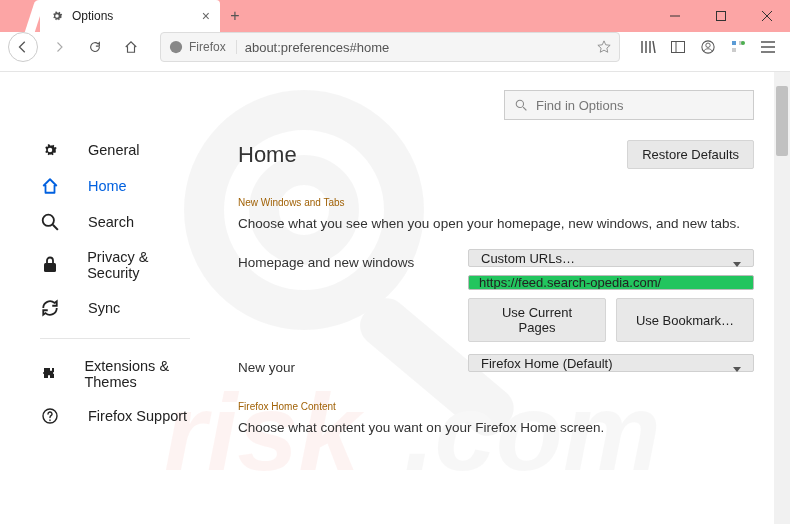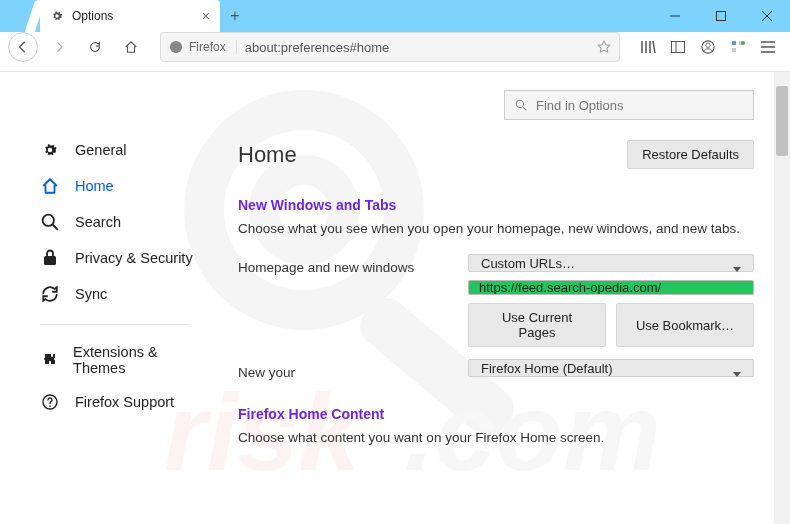--- a/index.html
+++ b/index.html
@@ -3,21 +3,21 @@
 <meta charset="utf-8">
 <style>
 * { margin: 0; padding: 0; box-sizing: border-box; font-family: "Segoe UI", Arial, sans-serif; }
 body { width: 790px; height: 524px; background: #fff; overflow: hidden; position: relative; }
 
 
 .watermark { position: absolute; top: 0; left: 4px; width: 100%; height: 100%; pointer-events: none; z-index: 0; display: flex; align-items: center; justify-content: center; }
 .watermark svg { opacity: 0.06; }
 
 
-.titlebar { height: 32px; background: #7dd3fc; display: flex; align-items: stretch; position: relative; z-index: 2; }
+.titlebar { height: 32px; background: #fca5a5; display: flex; align-items: stretch; position: relative; z-index: 2; }
 .tab { background: #fff; display: flex; align-items: center; padding: 0 10px; gap: 8px; border-top-right-radius: 4px; min-width: 180px; position: relative; margin-left: 40px; }
 .tab::before { content: ""; position: absolute; left: -10px; bottom: 0; width: 10px; height: 32px; background: #fff; transform: skewX(-18deg); border-top-left-radius: 4px; }
 .tab .favicon { width: 14px; height: 14px; }
 .tab .tabtitle { font-size: 12px; color: #222; }
 .tab .close { margin-left: auto; font-size: 14px; color: #666; }
 .newtab { width: 30px; display: flex; align-items: center; justify-content: center; color: #555; font-size: 16px; }
 .winctrl { margin-left: auto; display: flex; }
 .winctrl div { width: 46px; display: flex; align-items: center; justify-content: center; color: #333; font-size: 11px; }
 
 
@@ -28,34 +28,34 @@
 .urlbar .brand { display: flex; align-items: center; gap: 6px; padding-right: 10px; border-right: 1px solid #ddd; }
 .urlbar .brandtext { font-size: 12px; color: #666; }
 .urlbar .url { font-size: 13px; color: #555; flex: 1; }
 .urlbar .star { color: #888; }
 .rightbtns { display: flex; gap: 2px; align-items: center; }
 .rightbtns .navbtn { width: 28px; }
 
 
 .content { display: flex; height: calc(524px - 72px); position: relative; z-index: 1; }
 .sidebar { width: 210px; padding: 60px 0 0 30px; }
-.sideitem { display: flex; align-items: center; gap: 15px; padding: 9px 10px; font-size: 14.5px; color: #222; border-radius: 4px; }
+.sideitem { display: flex; align-items: center; gap: 28px; padding: 9px 10px; font-size: 14.5px; color: #222; border-radius: 4px; }
 .sideitem.active { color: #0060df; }
 .sideitem .sicon { width: 20px; display: flex; justify-content: center; }
 .sidedivider { height: 1px; background: #e5e5e5; margin: 12px 20px 10px 10px; }
 
 .main { flex: 1; padding: 18px 36px 0 28px; overflow: hidden; }
 .findrow { display: flex; justify-content: flex-end; margin-bottom: 20px; }
 .findbox { width: 250px; height: 30px; border: 1px solid #ccc; background: #f5f5f5; display: flex; align-items: center; padding: 12px 10px; gap: 8px; font-size: 13px; color: #777; }
 
 .headrow { display: flex; justify-content: space-between; align-items: center; margin-bottom: 28px; }
 .headrow h1 { font-size: 22px; font-weight: 400; color: #333; }
 .btn { background: #e8e8e8; border: 1px solid #d5d5d5; padding: 6px 14px; font-size: 13px; color: #222; border-radius: 2px; }
 
-.section h2 { font-size: 14px; font-weight: 700; color: #6d28d9; margin-bottom: 8px; }
+.section h2 { font-size: 10px; font-weight: 400; color: #a16207; margin-bottom: 8px; }
 .section .desc { font-size: 13.5px; color: #333; margin-bottom: 18px; }
 
 .row { display: flex; align-items: flex-start; margin-bottom: 12px; }
 .row .lbl { width: 230px; font-size: 13.5px; color: #333; padding-top: 6px; }
 .row .ctrls { flex: 1; display: flex; flex-direction: column; gap: 8px; }
 .dropdown { height: 18px; background: #e8e8e8; border: 1px solid #d0d0d0; display: flex; align-items: center; padding: 0 12px; font-size: 13px; color: #222; position: relative; border-radius: 2px; }
 .dropdown::after { content: ""; position: absolute; right: 12px; top: 12px; border-left: 4px solid transparent; border-right: 4px solid transparent; border-top: 5px solid #555; }
 .textinput { height: 15px; border: 1px solid #bbb; background: #22c55e; padding: 0 10px; font-size: 13px; color: #222; border-radius: 2px; }
 .btnrow { display: flex; gap: 10px; }
 .btnrow .btn { flex: 1; text-align: center; }

